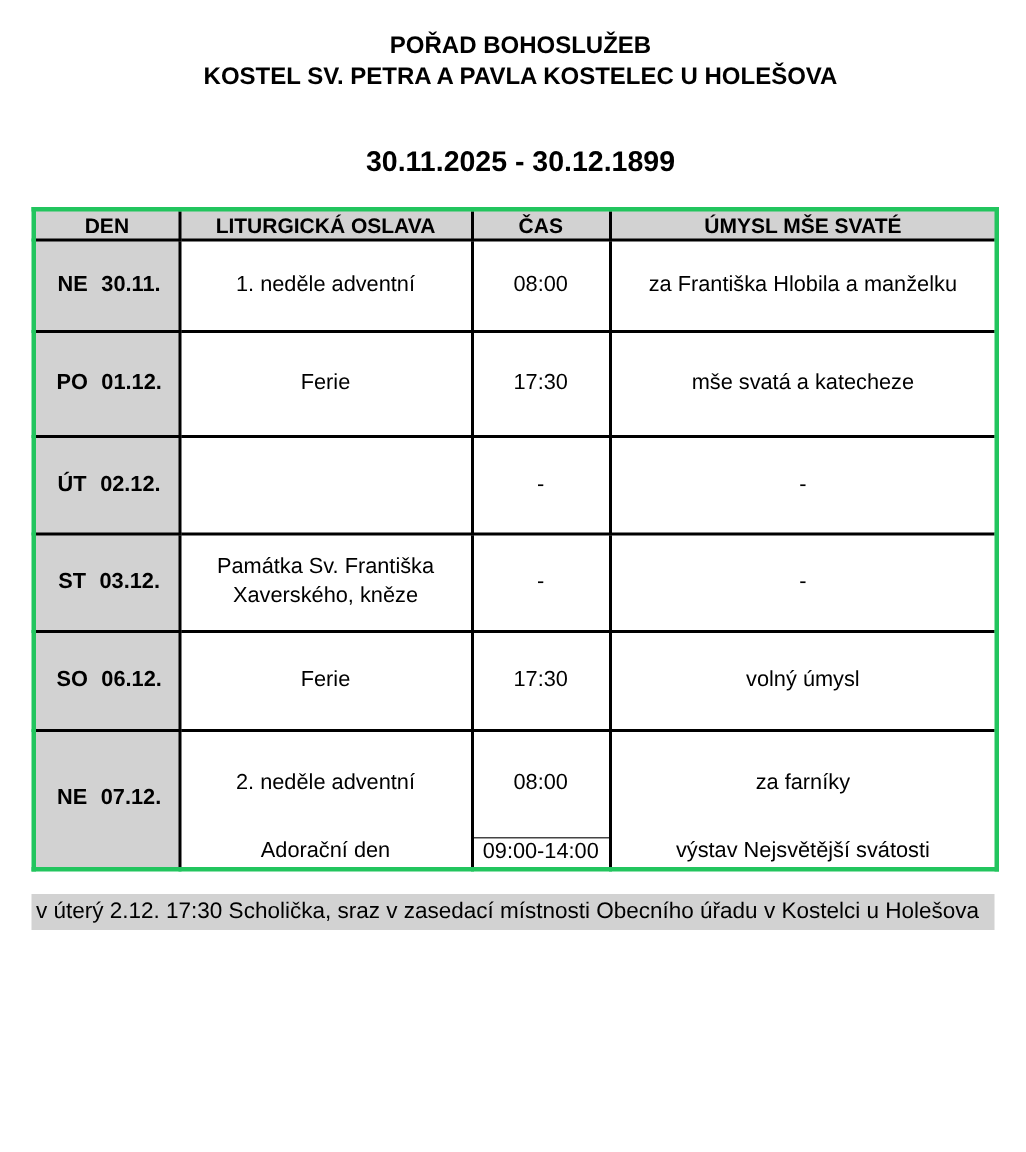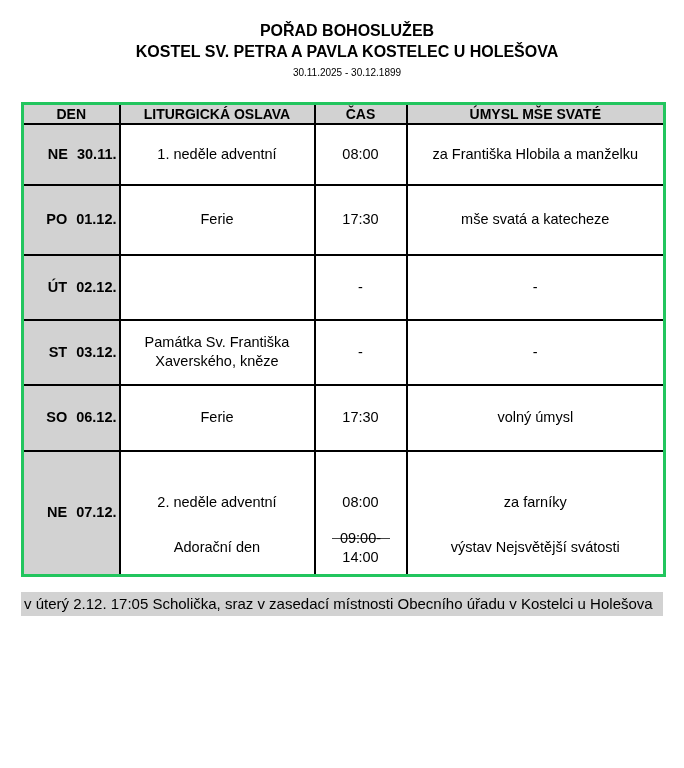--- a/index.html
+++ b/index.html
@@ -6,21 +6,21 @@
   html, body { width: 684px; height: 768px; }
   body {
     background: #ffffff;
     font-family: "Liberation Sans", sans-serif;
     color: #000;
   }
   .doc { width: 684px; height: 768px; background: #fff; overflow: hidden; }
 
   .doc-header { padding-top: 20px; text-align: center; padding-left: 10px; }
   .doc-title, .doc-subtitle { font-size: 16px; font-weight: bold; line-height: 21px; }
-  .doc-daterange { font-size: 10px; font-weight: normal; line-height: 21px; }
+  .doc-daterange { font-size: 19px; font-weight: bold; line-height: 21px; margin-top: 36px; }
 
   table.schedule {
     border-collapse: collapse;
     table-layout: fixed;
     width: 642px;
     margin: 19px 0 0 21px;
     border: 3px solid #22c55e;
   }
   .schedule col.c-den { width: 97px; }
   .schedule col.c-osl { width: 195px; }
@@ -40,36 +40,36 @@
     border: 2px solid #000;
     font-size: 14.5px;
     text-align: center;
     vertical-align: middle;
     padding: 2px 8px;
     line-height: 19px;
   }
   .schedule td.day-cell {
     background: #d2d2d2;
     font-weight: bold;
-    text-align: right;
+    text-align: center;
     padding: 2px 2px 2px 5px;
     white-space: nowrap;
   }
   .day-cell .date { margin-left: 9px; }
 
   tbody tr:nth-child(1) { height: 61px; }
   tbody tr:nth-child(2) { height: 70px; }
   tbody tr:nth-child(3) { height: 65px; }
   tbody tr:nth-child(4) { height: 65px; }
   tbody tr:nth-child(5) { height: 66px; }
   tbody tr:nth-child(6) { height: 68px; }
   tbody tr:nth-child(7) { height: 65px; }
   tbody tr:nth-child(8) { height: 94px; }
 
-  td.stacked { padding: 16px; vertical-align: top; }
+  td.stacked { padding: 0; vertical-align: top; }
   .stack { display: flex; flex-direction: column; height: 90px; }
   .stack-top { flex: 1; display: flex; align-items: center; justify-content: center; padding: 0 6px; }
   .stack-bottom { height: 20px; display: flex; align-items: center; justify-content: center; padding: 0 2px; }
   .stack-bottom.bordered { border-top: 1px solid #444; }
 
   .footer-note {
     width: 642px;
     margin: 15px 0 0 21px;
     background: #d2d2d2;
     font-size: 15px;
@@ -152,15 +152,15 @@
         <td class="stacked">
           <div class="stack">
             <div class="stack-top">za farníky</div>
             <div class="stack-bottom">výstav Nejsvětější svátosti</div>
           </div>
         </td>
       </tr>
     </tbody>
   </table>
 
-  <div class="footer-note">v úterý 2.12. 17:05 Scholička, sraz v zasedací místnosti Obecního úřadu v Kostelci u Holešova</div>
+  <div class="footer-note">v úterý 2.12. 17:30 Scholička, sraz v zasedací místnosti Obecního úřadu v Kostelci u Holešova</div>
 
 </div>
 
 </body></html>

